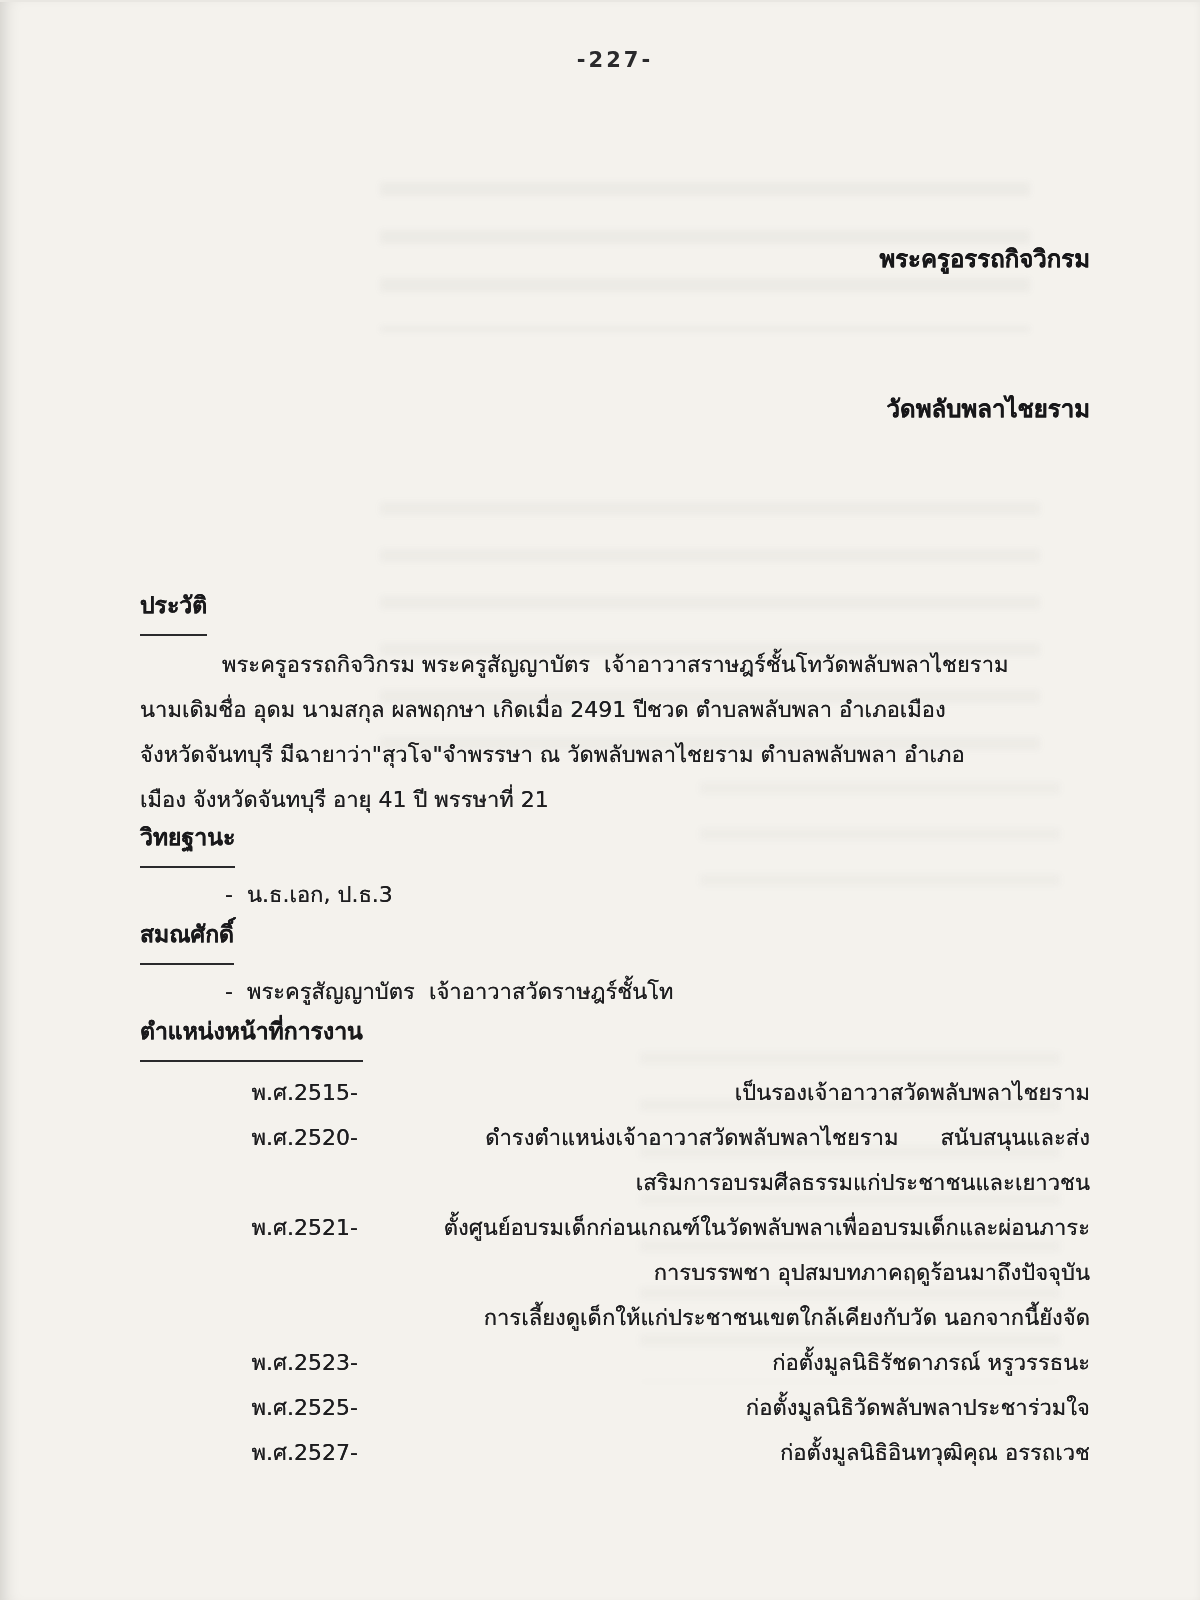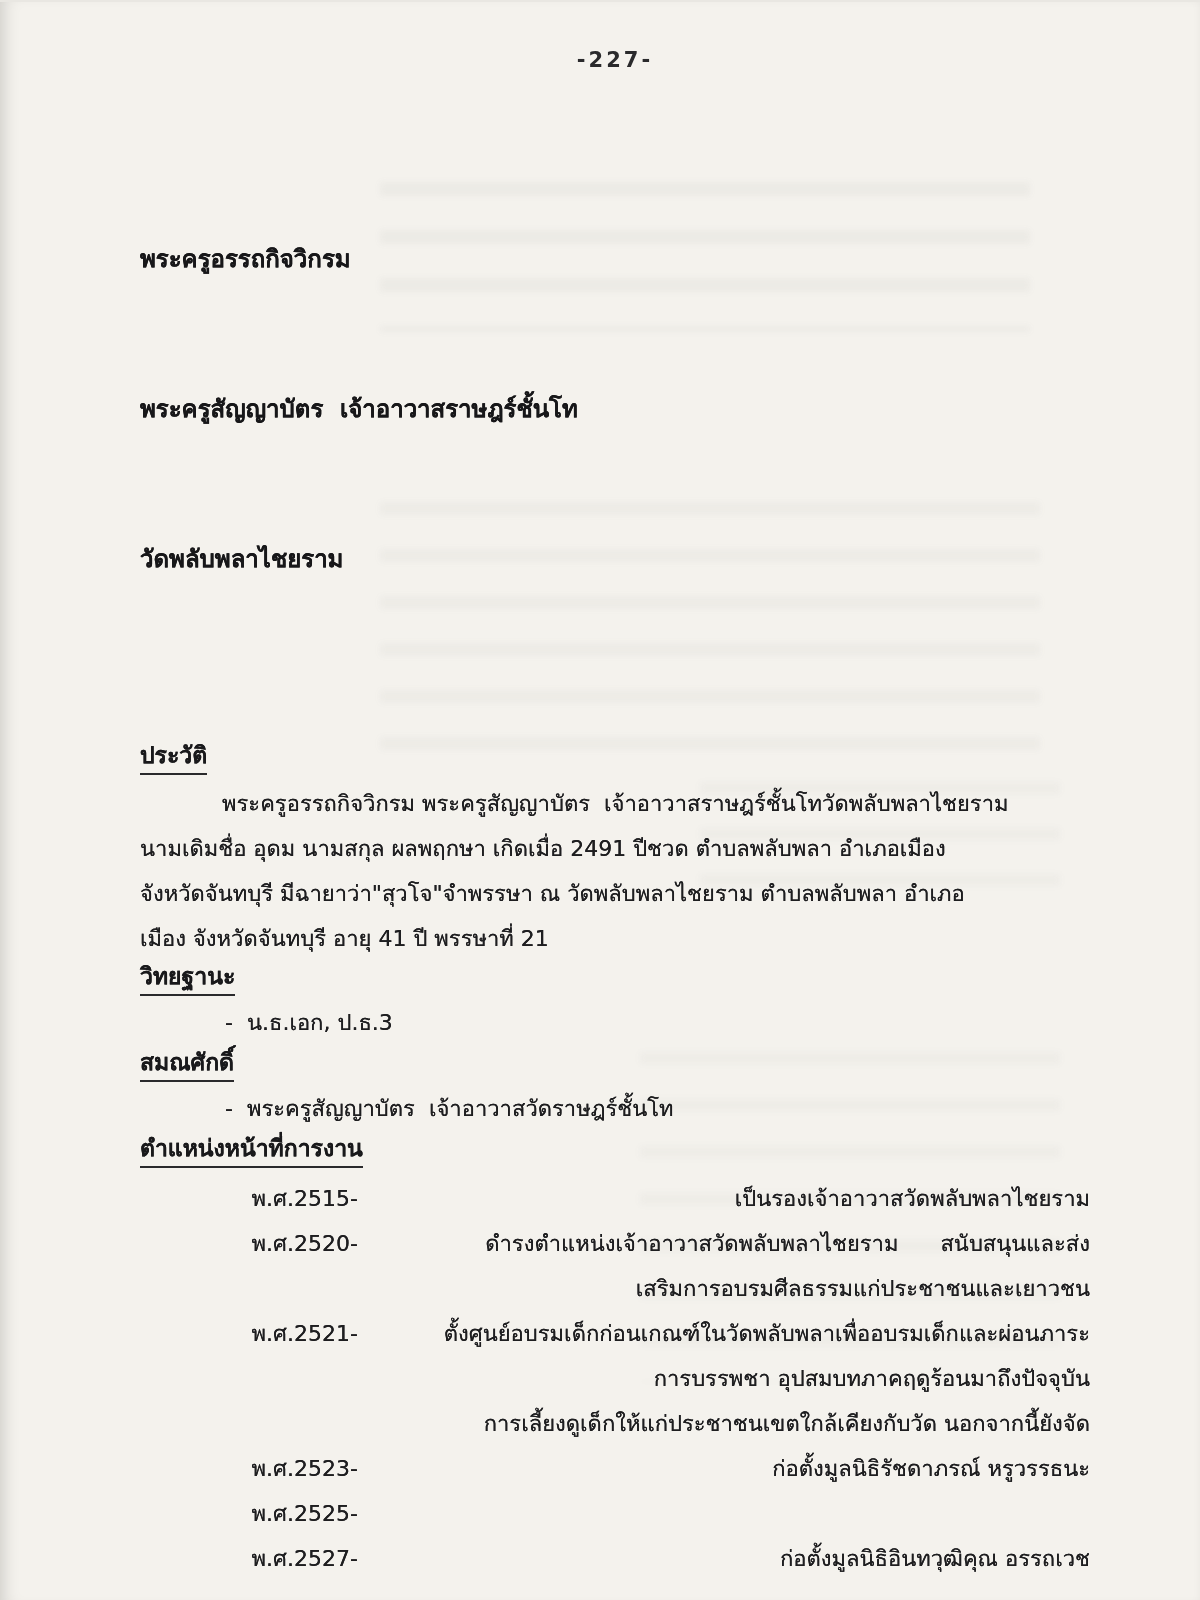--- a/index.html
+++ b/index.html
@@ -14,27 +14,28 @@
     background:#f4f2ed;
     box-shadow:inset 14px 0 18px -12px rgba(0,0,0,.18), inset -6px 0 12px -8px rgba(0,0,0,.06);
     color:#1e1e20;
   }
   .content{padding:40px 110px 0 140px;position:relative;z-index:2;}
   .page-num{
     text-align:center;font-size:21px;letter-spacing:3px;font-weight:bold;
     color:#2a2a2c;margin-top:6px;
   }
   .title-block{
-    text-align:left;margin-top:62px;font-size:24px;font-weight:bold;
+    text-align:right;margin-top:62px;font-size:24px;font-weight:bold;
     line-height:50px;color:#171719;text-shadow:0 0 .5px #171719;
     white-space:pre-wrap;
+    font-family:Liberation Serif, serif;
   }
   .heading{
     display:inline-block;font-size:23px;font-weight:bold;color:#19191b;
-    border-bottom:2px solid #2a2a2c;padding-bottom:3px;line-height:30px;
+    border-bottom:2px solid #2a2a2c;padding-bottom:14px;line-height:30px;
     text-shadow:0 0 .4px #19191b;white-space:pre-wrap;
   }
   .h-history{margin-top:56px;}
   .para{
     font-size:22px;line-height:45px;margin-top:6px;color:#1e1e20;
     text-shadow:0 0 .3px #1e1e20;
   }
   .para .line{white-space:pre-wrap;}
   .para .indent{text-indent:82px;}
   .simple-item{
@@ -71,21 +72,20 @@
   <div class="smudge s2"></div>
   <div class="smudge s3"></div>
   <div class="smudge s4"></div>
 
   <div class="content">
 
     <div class="page-num">-227-</div>
 
     <div class="title-block">
       <div>พระครูอรรถกิจวิกรม</div>
-      <div>พระครูสัญญาบัตร  เจ้าอาวาสราษฎร์ชั้นโท</div>
       <div>วัดพลับพลาไชยราม</div>
     </div>
 
     <div class="h-history">
       <span class="heading">ประวัติ</span>
     </div>
     <div class="para">
       <div class="line indent">พระครูอรรถกิจวิกรม พระครูสัญญาบัตร  เจ้าอาวาสราษฎร์ชั้นโทวัดพลับพลาไชยราม</div>
       <div class="line">นามเดิมชื่อ อุดม นามสกุล ผลพฤกษา เกิดเมื่อ 2491 ปีชวด ตำบลพลับพลา อำเภอเมือง</div>
       <div class="line">จังหวัดจันทบุรี มีฉายาว่า"สุวโจ"จำพรรษา ณ วัดพลับพลาไชยราม ตำบลพลับพลา อำเภอ</div>
@@ -139,20 +139,23 @@
         <div class="yr">พ.ศ.2523</div>
         <div class="dash">-</div>
         <div class="etext">
           <div class="line">ก่อตั้งมูลนิธิรัชดาภรณ์ หรูวรรธนะ</div>
         </div>
       </div>
 
       <div class="entry">
         <div class="yr">พ.ศ.2525</div>
         <div class="dash">-</div>
+        <div class="etext">
+          <div class="line">ก่อตั้งมูลนิธิวัดพลับพลาประชาร่วมใจ</div>
+        </div>
       </div>
 
       <div class="entry">
         <div class="yr">พ.ศ.2527</div>
         <div class="dash">-</div>
         <div class="etext">
           <div class="line">ก่อตั้งมูลนิธิอินทวุฒิคุณ อรรถเวช</div>
         </div>
       </div>
 

